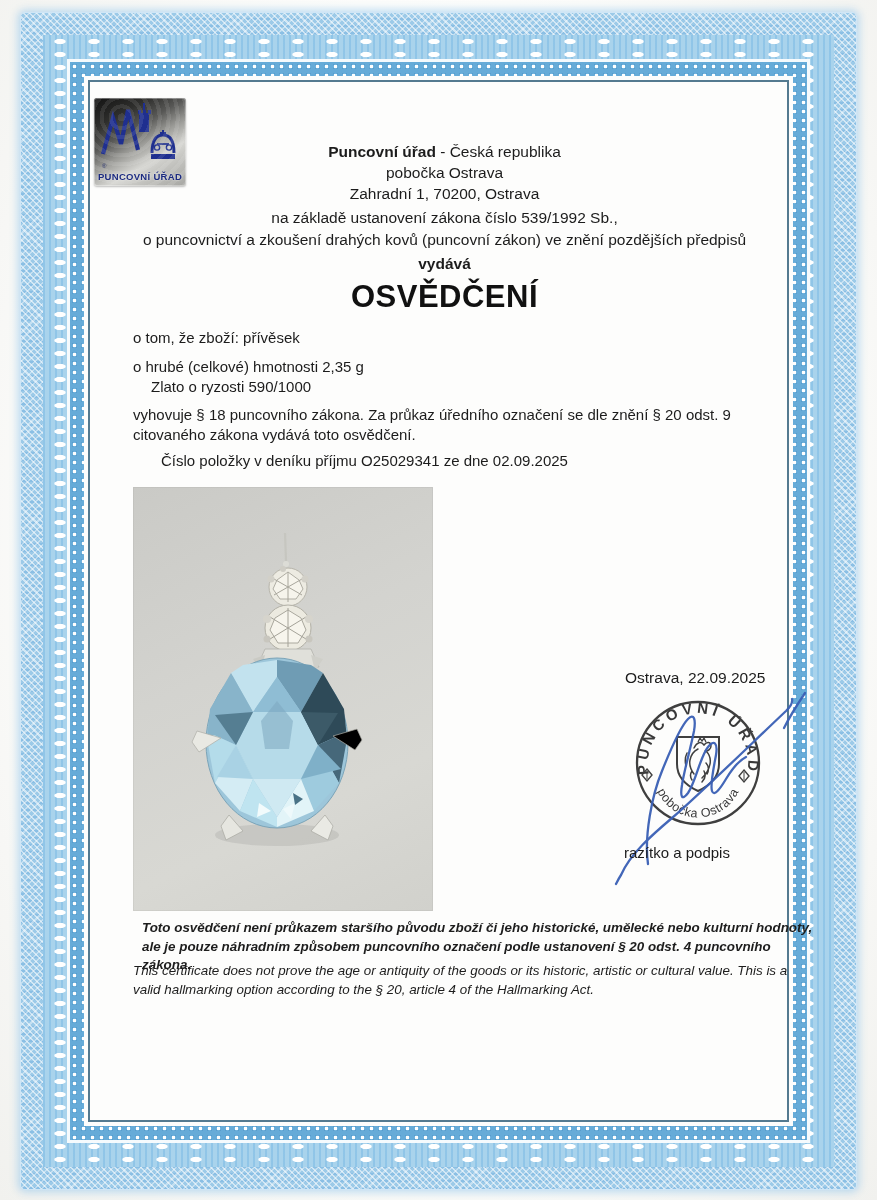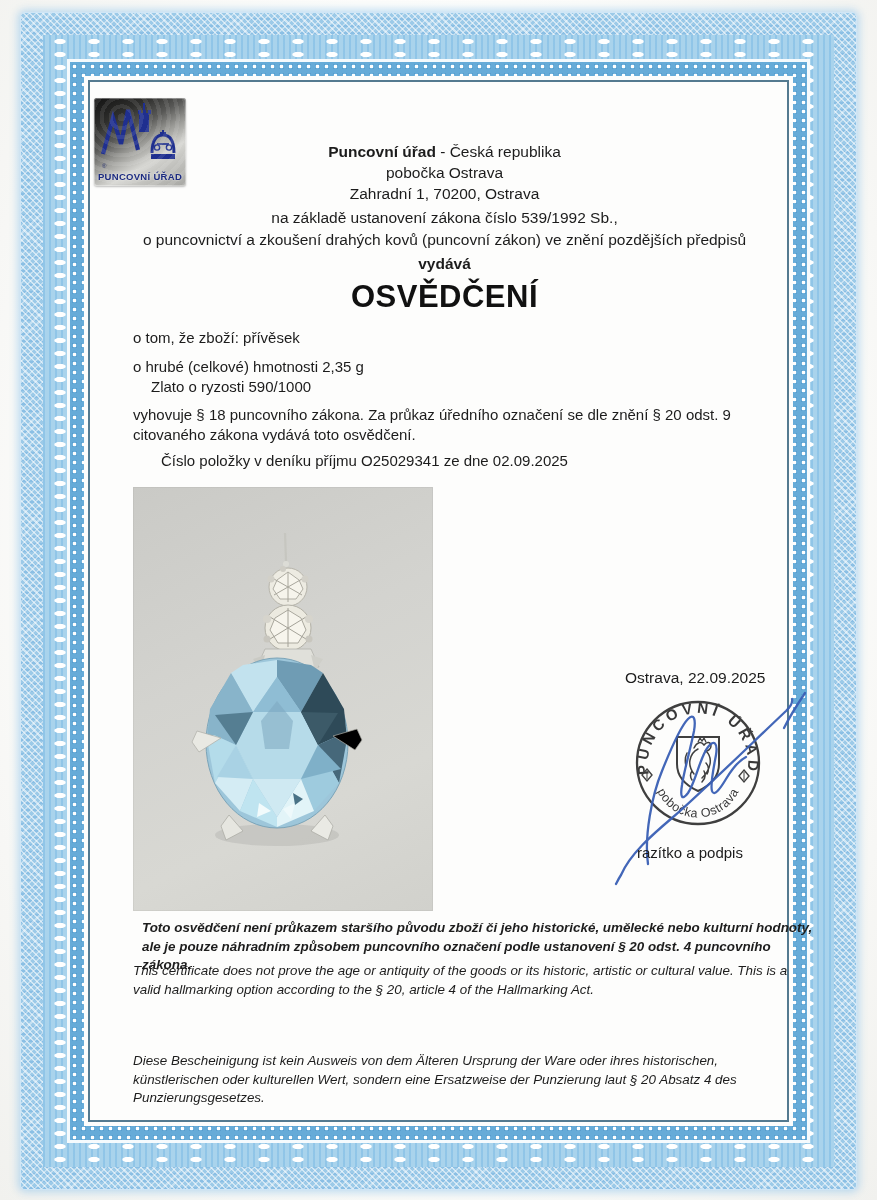--- a/index.html
+++ b/index.html
@@ -82,21 +82,21 @@
   .photo {
     left:133px; top:487px; width:300px; height:424px;
     background: linear-gradient(155deg, #cacac6 0%, #d3d3cf 40%, #d8d8d3 72%, #d1d1cc 100%);
     box-shadow: inset 0 0 0 1px rgba(0,0,0,.04);
   }
   .photo svg { display:block; width:100%; height:100%; }
 
   
   .sign-date { left:625px; top:669px; font-size:15.5px; }
   .stamp-wrap { left:598px; top:676px; width:244px; height:214px; }
-  .stamp-caption { left:637px; top:844px; font-size:15px; }
+  .stamp-caption { left:624px; top:844px; font-size:15px; }
 
   
   .disc { font-style:italic; font-size:13.4px; color:#1d1d1d; }
   .disc-cz { left:142px; top:919px; width:672px; font-weight:bold; line-height:18.5px; }
   .disc-en { left:133px; top:962px; width:668px; line-height:18.5px; }
   .disc-ru { left:133px; top:995px; width:584px; line-height:18px; }
   .disc-de { left:133px; top:1052px; width:668px; line-height:18.5px; }
 </style>
 </head>
 <body>
@@ -270,15 +270,14 @@
         <path d="M50,188 C46,160 54,119 64,95 C72,75 82,51 90,43 C96,37 98,43 96,55 C92,75 86,95 84,109 C82,121 84,125 90,117 C98,105 102,81 110,71 C116,63 120,67 118,79 C115,95 112,109 114,115 C116,121 122,113 128,103 C134,93 140,85 148,81"></path>
         <path d="M186,52 C192,40 199,29 207,17"></path>
       </g>
     </svg>
   </div>
 
   <div class="abs stamp-caption">razítko a podpis</div>
 
   <div class="abs disc disc-cz">Toto osvědčení není průkazem staršího původu zboží či jeho historické, umělecké nebo kulturní hodnoty, ale je pouze náhradním způsobem puncovního označení podle ustanovení § 20 odst. 4 puncovního zákona.</div>
   <div class="abs disc disc-en">This certificate does not prove the age or antiquity of the goods or its historic, artistic or cultural value. This is a valid hallmarking option according to the § 20, article 4 of the Hallmarking Act.</div>
-  <div class="abs disc disc-de">Diese Bescheinigung ist kein Ausweis von dem Älteren Ursprung der Ware oder ihres historischen, künstlerischen oder kulturellen Wert, sondern eine Ersatzweise der Punzierung laut § 20 Absatz 4 des Punzierungsgesetzes.</div>
 
 </div>
 
 </body></html>

